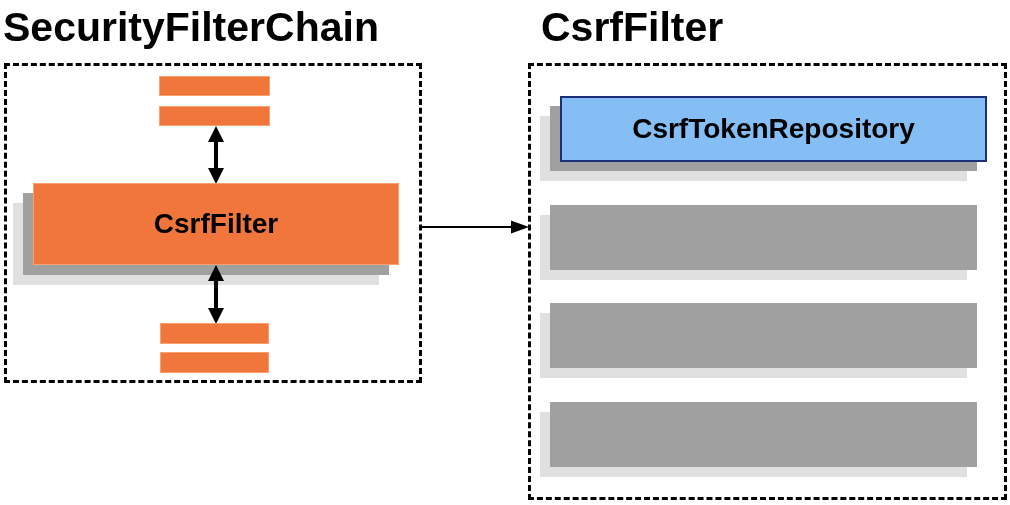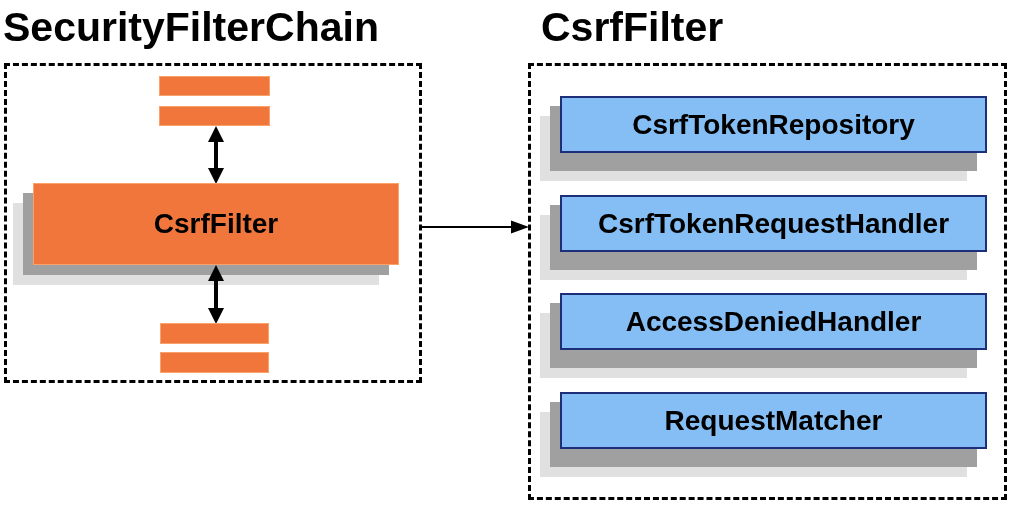--- a/index.html
+++ b/index.html
@@ -64,21 +64,21 @@
     justify-content: center;
     font-size: 28px;
     font-weight: bold;
     color: #000000;
   }
 
   .component-box {
     position: absolute;
     left: 560px;
     width: 427px;
-    height: 57px;
+    height: 66px;
     background: #85BEF4;
     border: 2px solid #1C2F78;
     box-sizing: border-box;
     display: flex;
     align-items: center;
     justify-content: center;
     font-size: 28px;
     font-weight: bold;
     color: #000000;
   }
@@ -142,23 +142,20 @@
   </svg>
 
   <div class="dashed-panel" id="right-panel"></div>
 
   <div class="shadow-layer shadow-light component-shadow-light" id="component-1-shadow-light"></div>
   <div class="shadow-layer shadow-dark component-shadow-dark" id="component-1-shadow-dark"></div>
   <div class="component-box" id="component-1">CsrfTokenRepository</div>
 
   <div class="shadow-layer shadow-light component-shadow-light" id="component-2-shadow-light"></div>
   <div class="shadow-layer shadow-dark component-shadow-dark" id="component-2-shadow-dark"></div>
-  <div class="component-box" id="component-2">CsrfTokenRequestHandler</div>
 
   <div class="shadow-layer shadow-light component-shadow-light" id="component-3-shadow-light"></div>
   <div class="shadow-layer shadow-dark component-shadow-dark" id="component-3-shadow-dark"></div>
-  <div class="component-box" id="component-3">AccessDeniedHandler</div>
 
   <div class="shadow-layer shadow-light component-shadow-light" id="component-4-shadow-light"></div>
   <div class="shadow-layer shadow-dark component-shadow-dark" id="component-4-shadow-dark"></div>
-  <div class="component-box" id="component-4">RequestMatcher</div>
 
 </div>
 
 </body></html>

